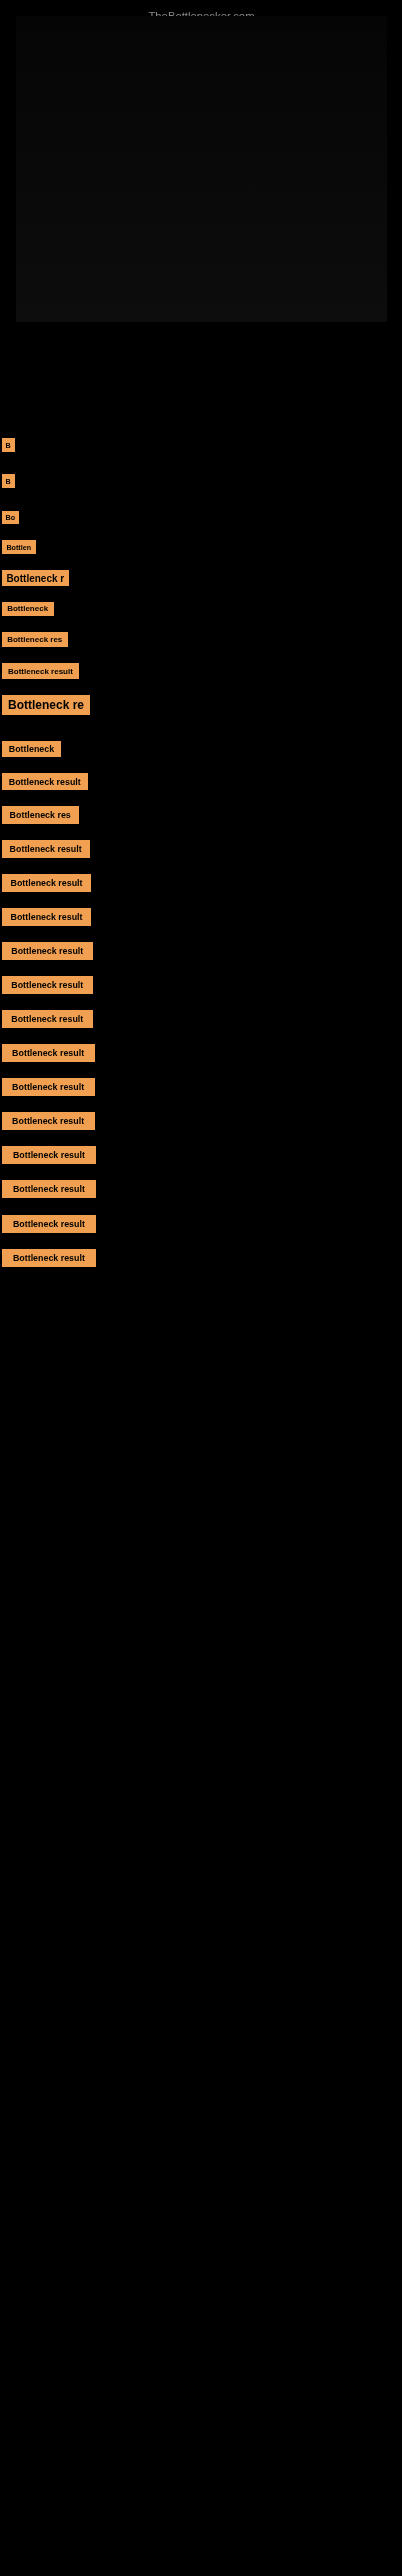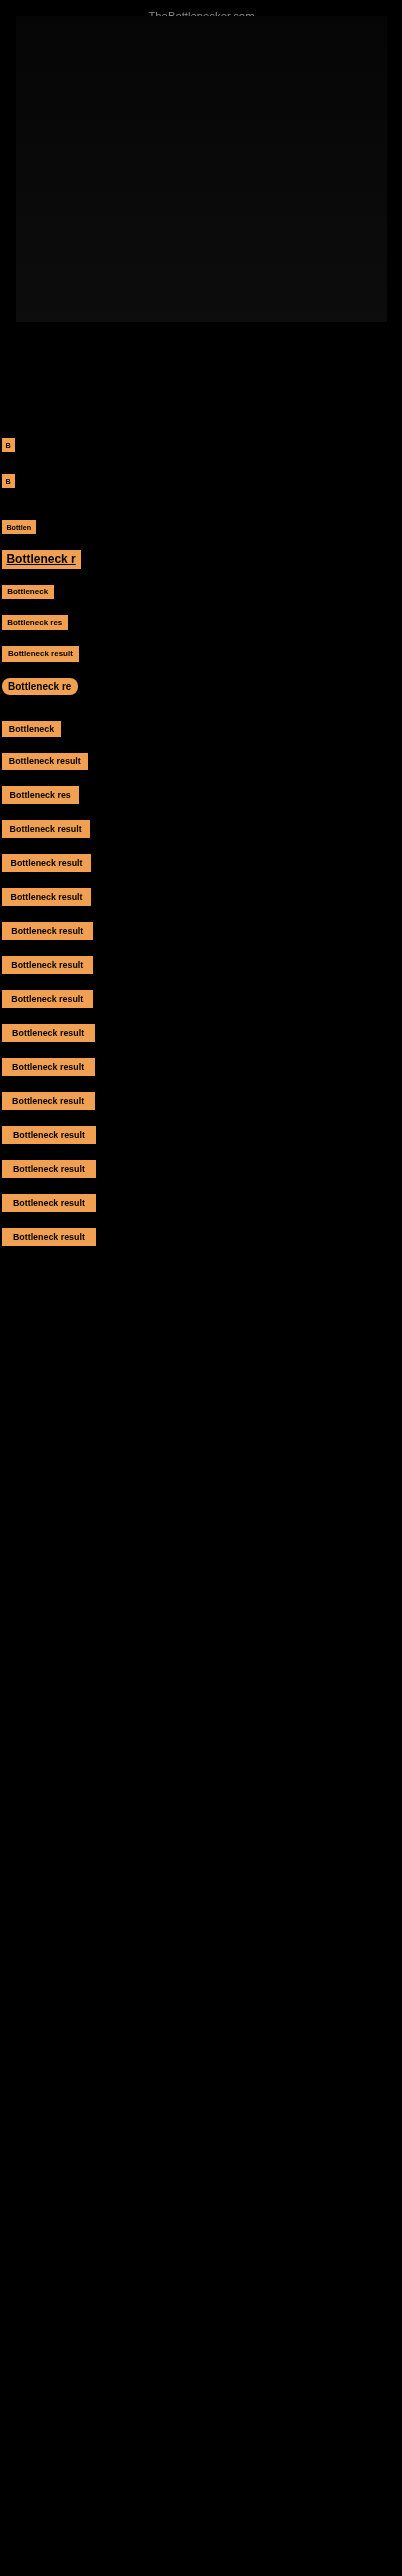--- a/index.html
+++ b/index.html
@@ -62,25 +62,25 @@
       white-space: nowrap;
       display: inline-block;
       margin-left: 1.6px;
     }
 
     
     .row-1 .result-badge { font-size: 7.2px; padding: 2.4px 4px; }
     .row-2 .result-badge { font-size: 7.2px; padding: 2.4px 4px; }
     .row-3 .result-badge { font-size: 7.2px; padding: 2.4px 4px; }
     .row-4 .result-badge { font-size: 7.2px; padding: 2.4px 4.8px; }
-    .row-5 .result-badge { font-size: 12px; padding: 2.4px 4.8px; text-decoration: underline; }
+    .row-5 .result-badge { font-size: 10px; padding: 2.4px 4.8px; }
     .row-6 .result-badge { font-size: 8px; padding: 2.4px 5.6px; }
     .row-7 .result-badge { font-size: 8px; padding: 3.2px 5.6px; }
     .row-8 .result-badge { font-size: 8px; padding: 3.2px 6.4px; }
-    .row-9 .result-badge { font-size: 10px; padding: 3.2px 6.4px; border-radius: 8px; }
+    .row-9 .result-badge { font-size: 12px; padding: 3.2px 6.4px; }
     .row-10 .result-badge { font-size: 8.9px; padding: 3.2px 6.4px; }
     .row-11 .result-badge { font-size: 8.9px; padding: 3.2px 7.2px; }
     .row-12 .result-badge { font-size: 8.9px; padding: 3.2px 7.2px; }
     .row-13 .result-badge { font-size: 8.9px; padding: 4px 8px; }
     .row-14 .result-badge { font-size: 8.9px; padding: 4px 8px; }
     .row-15 .result-badge { font-size: 8.9px; padding: 4px 8.9px; }
     .row-16 .result-badge { font-size: 8.9px; padding: 4px 8.9px; }
     .row-17 .result-badge { font-size: 8.9px; padding: 4px 9.7px; }
     .row-18 .result-badge { font-size: 8.9px; padding: 4px 9.7px; }
     .row-19 .result-badge { font-size: 8.9px; padding: 4px 9.7px; }
@@ -118,20 +118,23 @@
   </div>
 
   <div class="spacer-medium"></div>
 
   <div class="result-row row-2">
     <span class="result-badge">B</span>
   </div>
 
   <div class="spacer-medium"></div>
 
+  <div class="result-row row-3">
+    <span class="result-badge">Bo</span>
+  </div>
 
   <div class="spacer-small"></div>
 
   <div class="result-row row-4">
     <span class="result-badge">Bottlen</span>
   </div>
 
   <div class="spacer-small"></div>
 
   <div class="result-row row-5">

